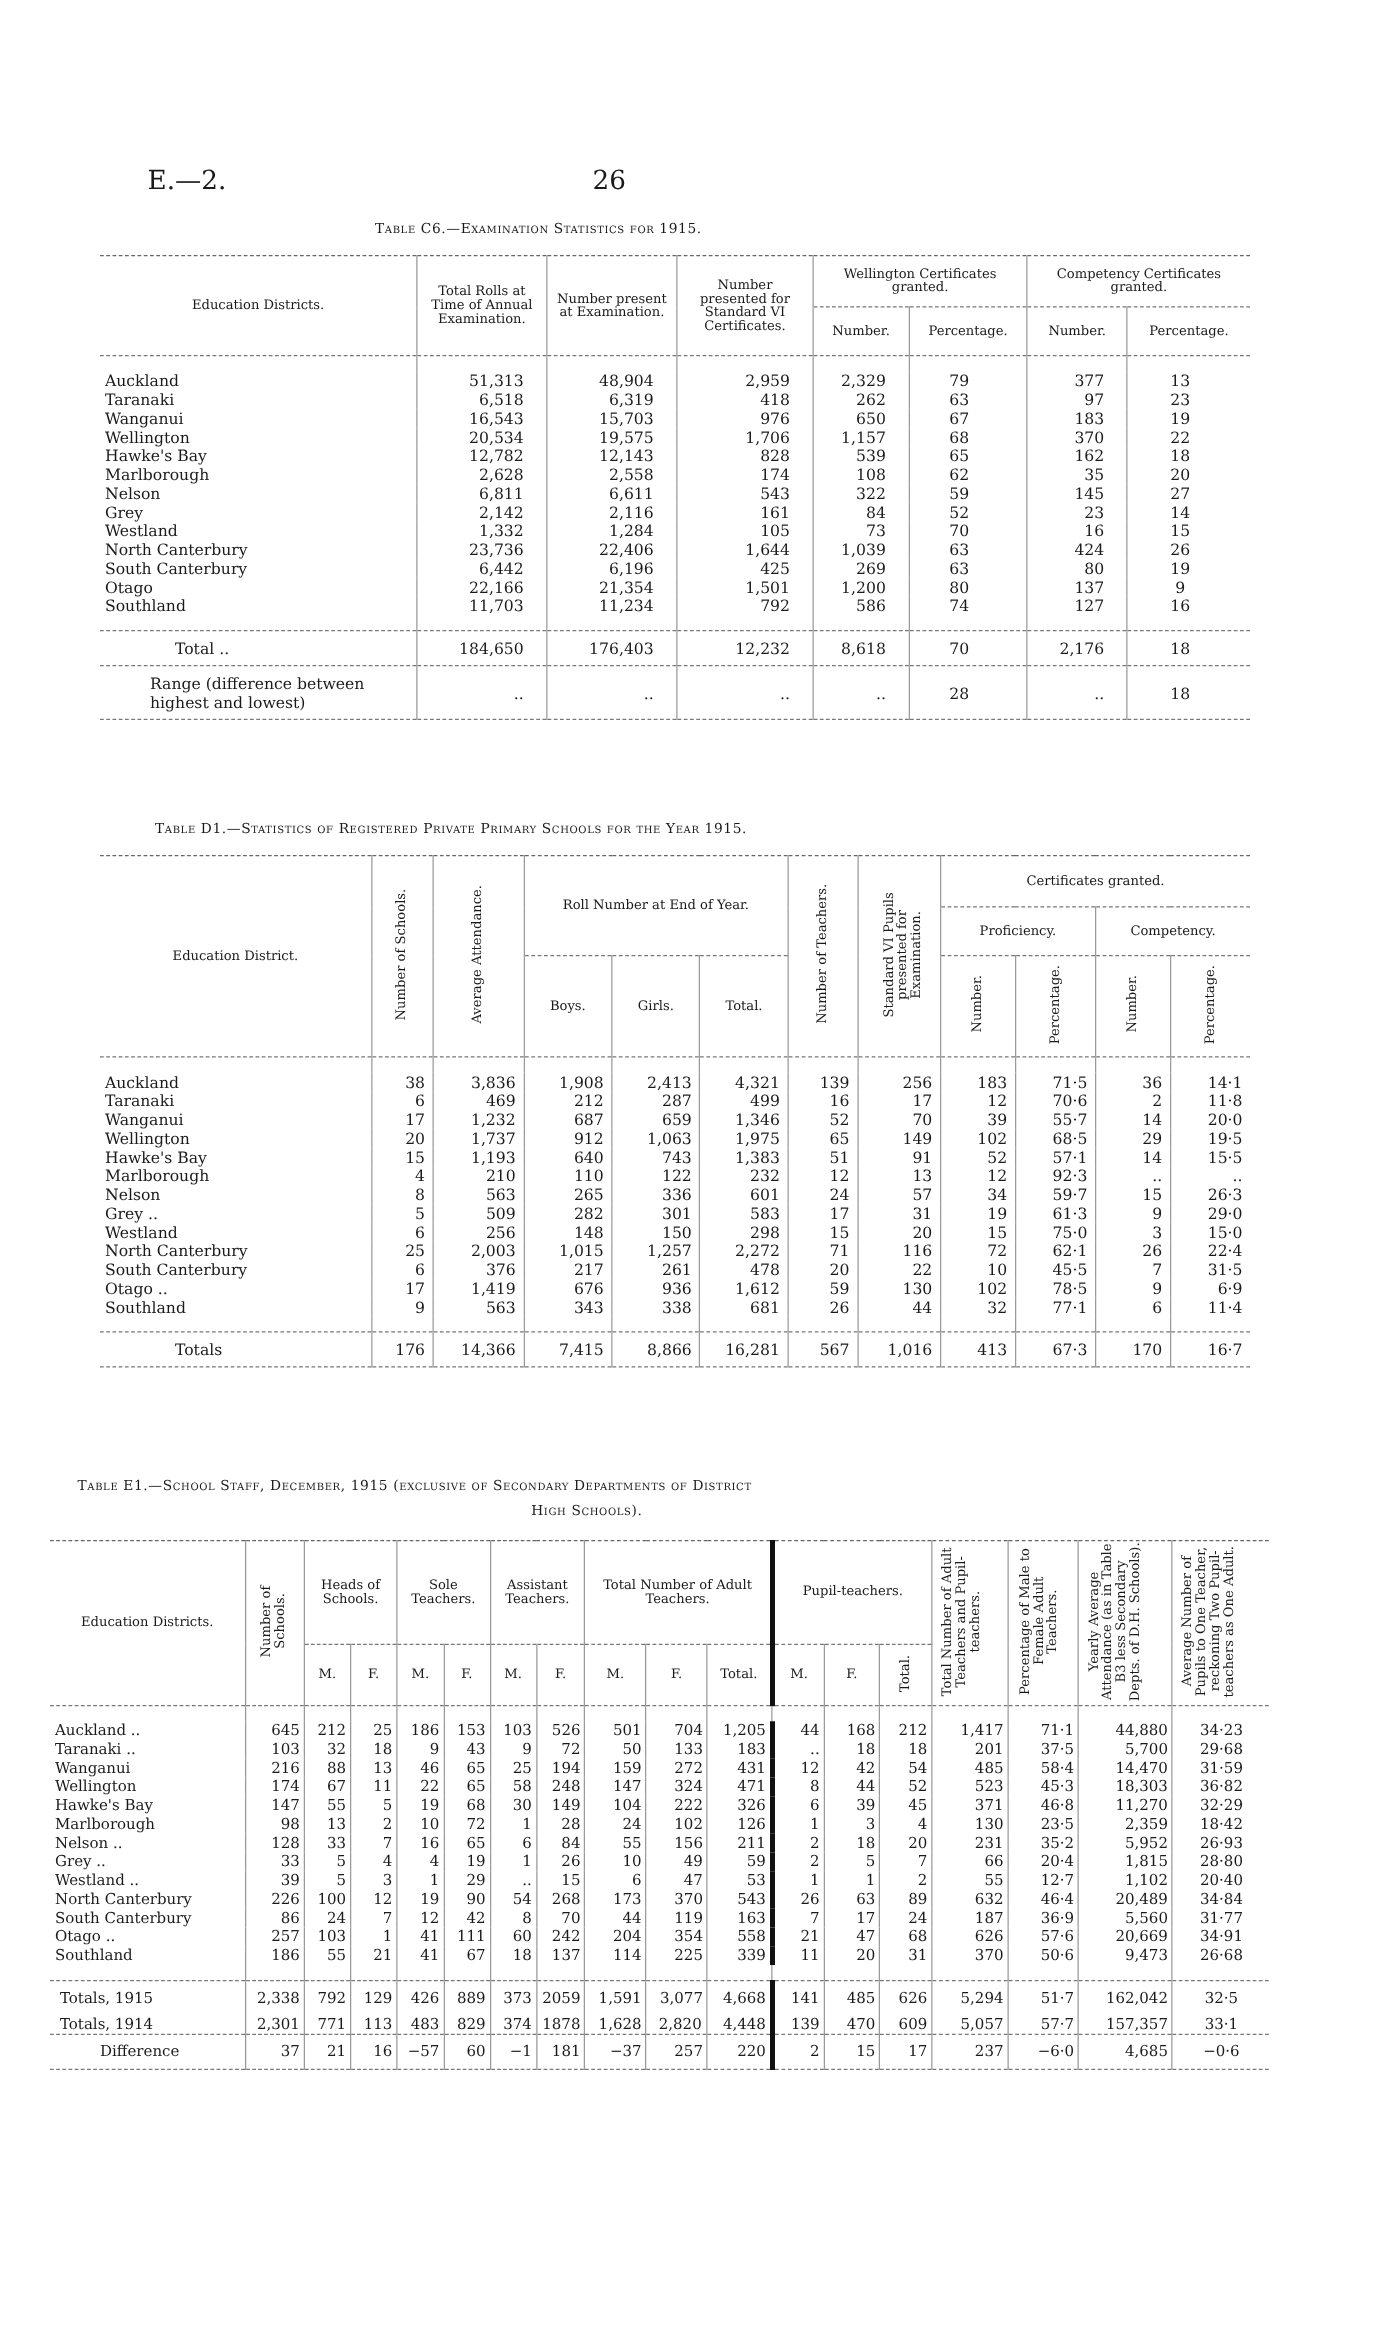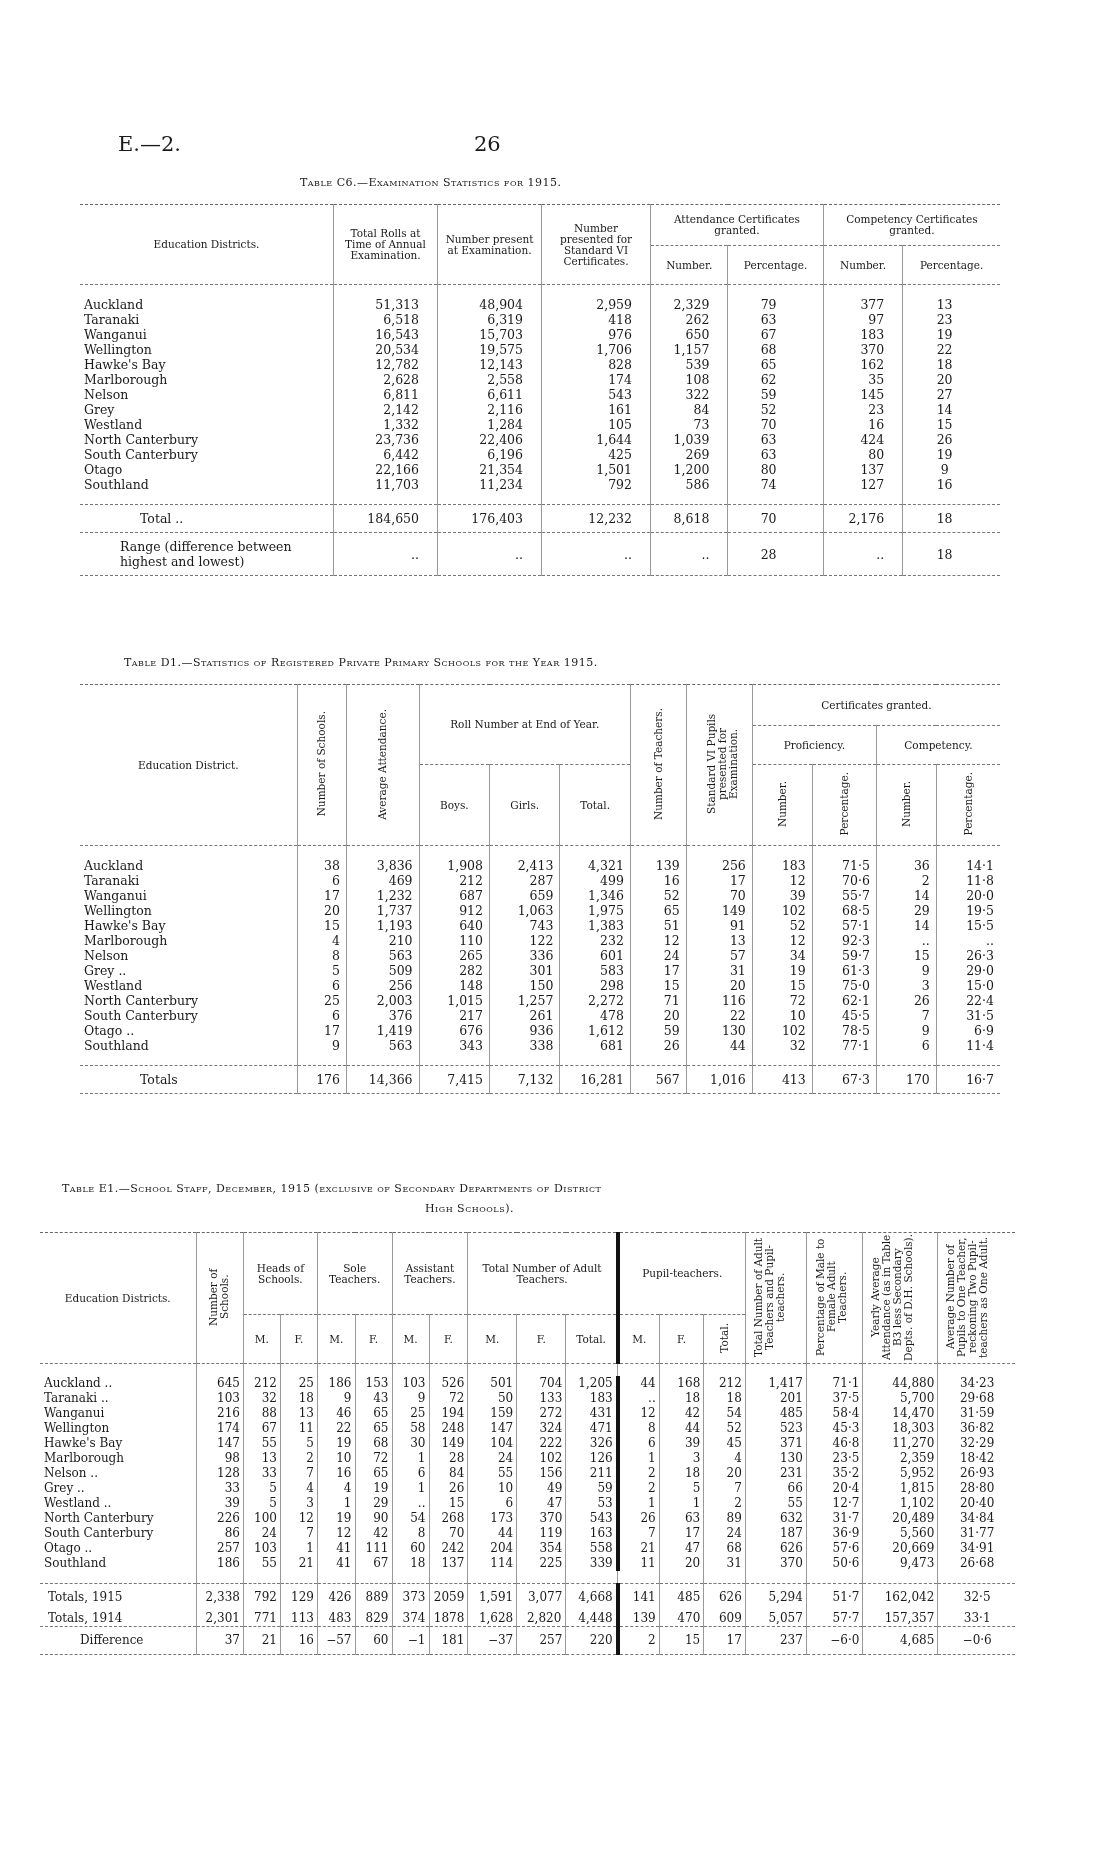--- a/index.html
+++ b/index.html
@@ -28,21 +28,21 @@
 <div class="hdr-page">26</div>
 
 <div class="ttl" style="left:300px;top:176px;">Table C6.—Examination Statistics for 1915.</div>
 <table id="c6" style="left:80px;top:204px;width:920px;">
   <thead>
     <tr class="tbl-top">
       <th rowspan="2" style="width:245px;border-bottom:1px dashed #777;">Education Districts.</th>
       <th rowspan="2" class="vl" style="width:95px;border-bottom:1px dashed #777;">Total Rolls at Time of Annual Examination.</th>
       <th rowspan="2" class="vl" style="width:95px;border-bottom:1px dashed #777;">Number present at Examination.</th>
       <th rowspan="2" class="vl" style="width:100px;border-bottom:1px dashed #777;">Number presented for Standard VI Certificates.</th>
-      <th colspan="2" class="vl" style="height:40px;border-bottom:1px dashed #777;">Attendance Certificates granted.</th>
+      <th colspan="2" class="vl" style="height:40px;border-bottom:1px dashed #777;">Wellington Certificates granted.</th>
       <th colspan="2" class="vl" style="border-bottom:1px dashed #777;">Competency Certificates granted.</th>
     </tr>
     <tr class="hd-bot">
       <th class="vl" style="height:38px;">Number.</th>
       <th class="vl">Percentage.</th>
       <th class="vl">Number.</th>
       <th class="vl">Percentage.</th>
     </tr>
   </thead>
   <tbody id="c6-body">
@@ -454,21 +454,21 @@
         <td class="vl"></td>
         <td class="vl"></td>
         <td class="vl"></td>
         <td class="vl"></td>
       </tr>
       <tr class="sumrow tbl-bot">
         <td class="name" style="padding-left: 60px;">Totals</td>
         <td class="num vl" style="padding-right: 6px;">176</td>
         <td class="num vl" style="padding-right: 6px;">14,366</td>
         <td class="num vl" style="padding-right: 6px;">7,415</td>
-        <td class="num vl" style="padding-right: 6px;">7,132</td>
+        <td class="num vl" style="padding-right: 6px;">8,866</td>
         <td class="num vl" style="padding-right: 6px;">16,281</td>
         <td class="num vl" style="padding-right: 6px;">567</td>
         <td class="num vl" style="padding-right: 6px;">1,016</td>
         <td class="num vl" style="padding-right: 6px;">413</td>
         <td class="num vl" style="padding-right: 6px;">67·3</td>
         <td class="num vl" style="padding-right: 6px;">170</td>
         <td class="num vl" style="padding-right: 6px;">16·7</td>
       </tr>
     </tbody>
 </table>
@@ -715,21 +715,21 @@
         <td class="num vl" style="padding-right: 3px;">90</td>
         <td class="num vl" style="padding-right: 3px;">54</td>
         <td class="num vl" style="padding-right: 3px;">268</td>
         <td class="num vl" style="padding-right: 3px;">173</td>
         <td class="num vl" style="padding-right: 3px;">370</td>
         <td class="num vl" style="padding-right: 3px;">543</td>
         <td class="num vlb" style="padding-right: 3px;">26</td>
         <td class="num vl" style="padding-right: 3px;">63</td>
         <td class="num vl" style="padding-right: 3px;">89</td>
         <td class="num vl" style="padding-right: 3px;">632</td>
-        <td class="num vl" style="padding-right: 3px;">31·7</td>
+        <td class="num vl" style="padding-right: 3px;">46·4</td>
         <td class="num vl" style="padding-right: 3px;">20,489</td>
         <td class="num vl" style="text-align: center; padding-right: 3px;">34·84</td>
       </tr>
       <tr>
         <td class="name">South Canterbury</td>
         <td class="num vl" style="padding-right: 3px;">86</td>
         <td class="num vl" style="padding-right: 3px;">24</td>
         <td class="num vl" style="padding-right: 3px;">7</td>
         <td class="num vl" style="padding-right: 3px;">12</td>
         <td class="num vl" style="padding-right: 3px;">42</td>

